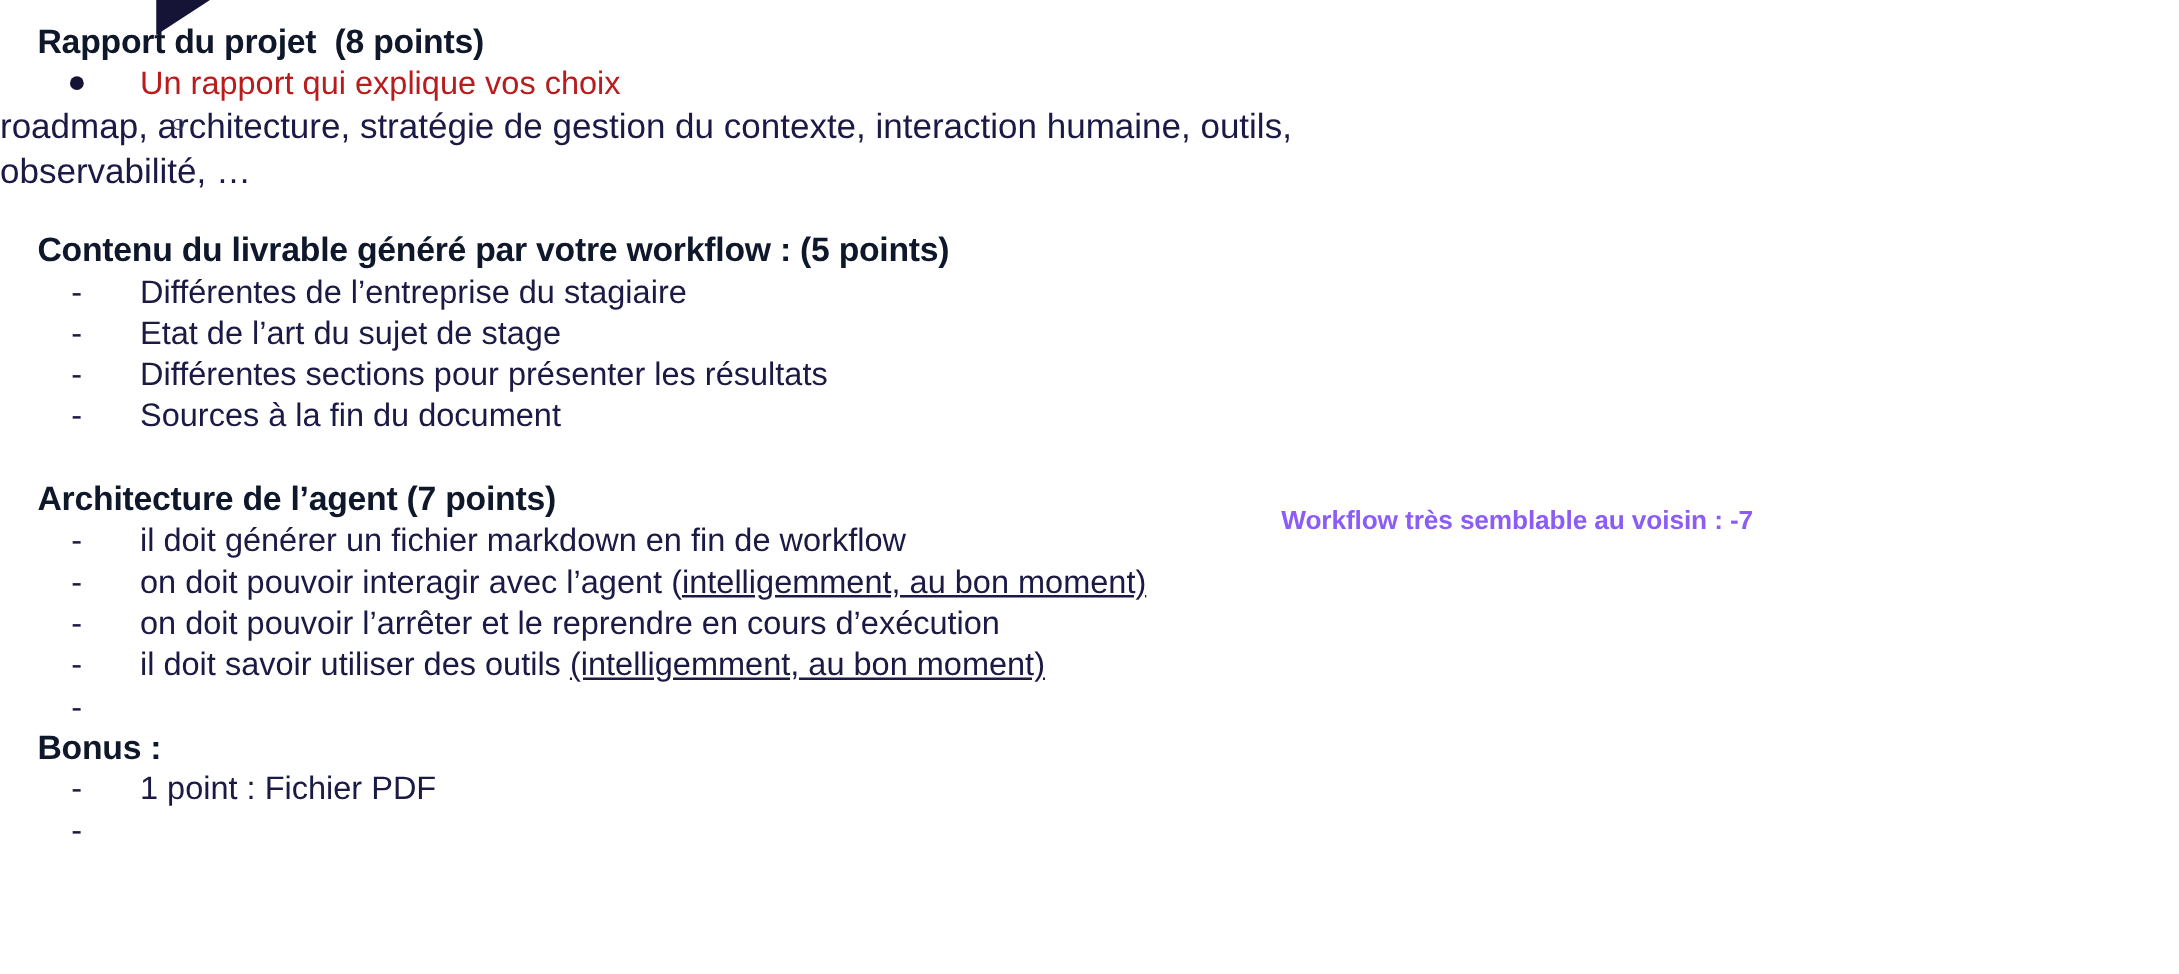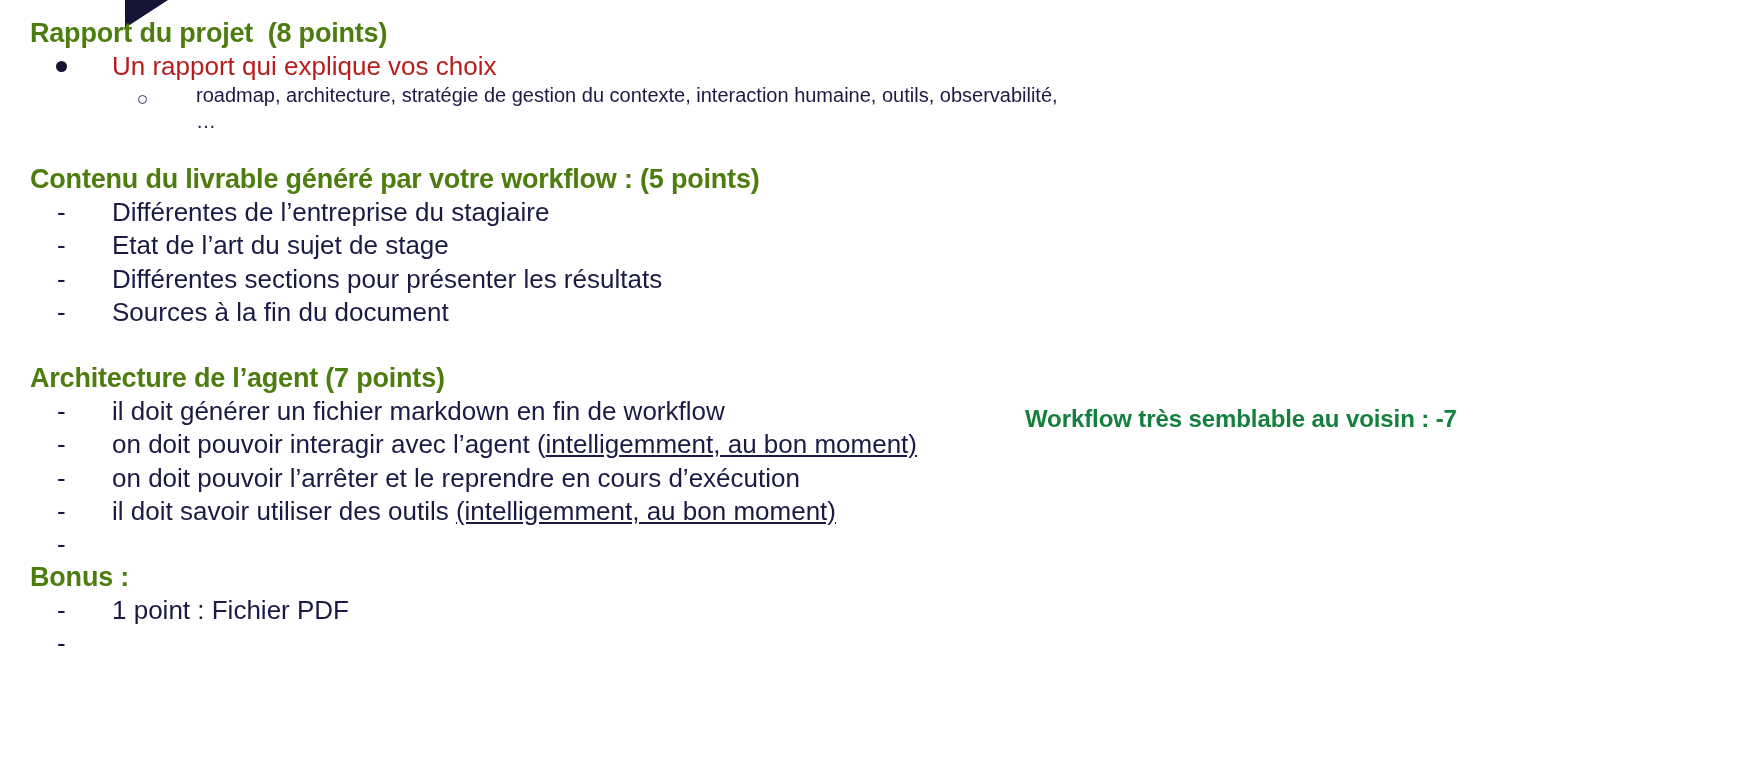--- a/index.html
+++ b/index.html
@@ -35,21 +35,21 @@
     top: 0;
     width: 1060px;
     padding: 18px 0 0 0;
   }
 
   .block { margin: 0 0 0 0; }
 
   .heading {
     font-size: 27px;
     font-weight: bold;
-    color: #4d7c0f;
+    color: #0f172a;
     letter-spacing: -0.2px;
     padding-left: 30px;
     line-height: 1.18;
     white-space: pre;
   }
 
   ul.level1, ul.level2, ul.dashlist {
     list-style: none;
     margin: 0;
     padding: 0;
@@ -70,24 +70,23 @@
     top: 11px;
     width: 11px;
     height: 11px;
     border-radius: 50%;
     background: #151436;
   }
 
   
   li.circle-item {
     position: relative;
-    font-size: 20px;
+    font-size: 28px;
     line-height: 1.28;
     color: #1b1a45;
-    padding-left: 196px;
   }
   li.circle-item > .marker-circle {
     position: absolute;
     left: 138px;
     top: 12px;
     width: 9px;
     height: 9px;
     border-radius: 50%;
     border: 1.6px solid #3b3a63;
     background: transparent;
@@ -118,24 +117,24 @@
     text-underline-offset: 2px;
     margin-top: 32px;
   }
 
   
   .annotation {
     position: absolute;
     left: 1025px;
     top: 402px;
     width: 620px;
-    font-size: 24px;
+    font-size: 21px;
     font-weight: bold;
     line-height: 1.42;
-    color: #15803d;
+    color: #8b5cf6;
     letter-spacing: -0.1px;
   }
   .annotation .line { display: block; white-space: pre; }
 </style>
 </head>
 <body>
 
 <div id="slide">
 
   <div class="corner-triangle-2"></div>

